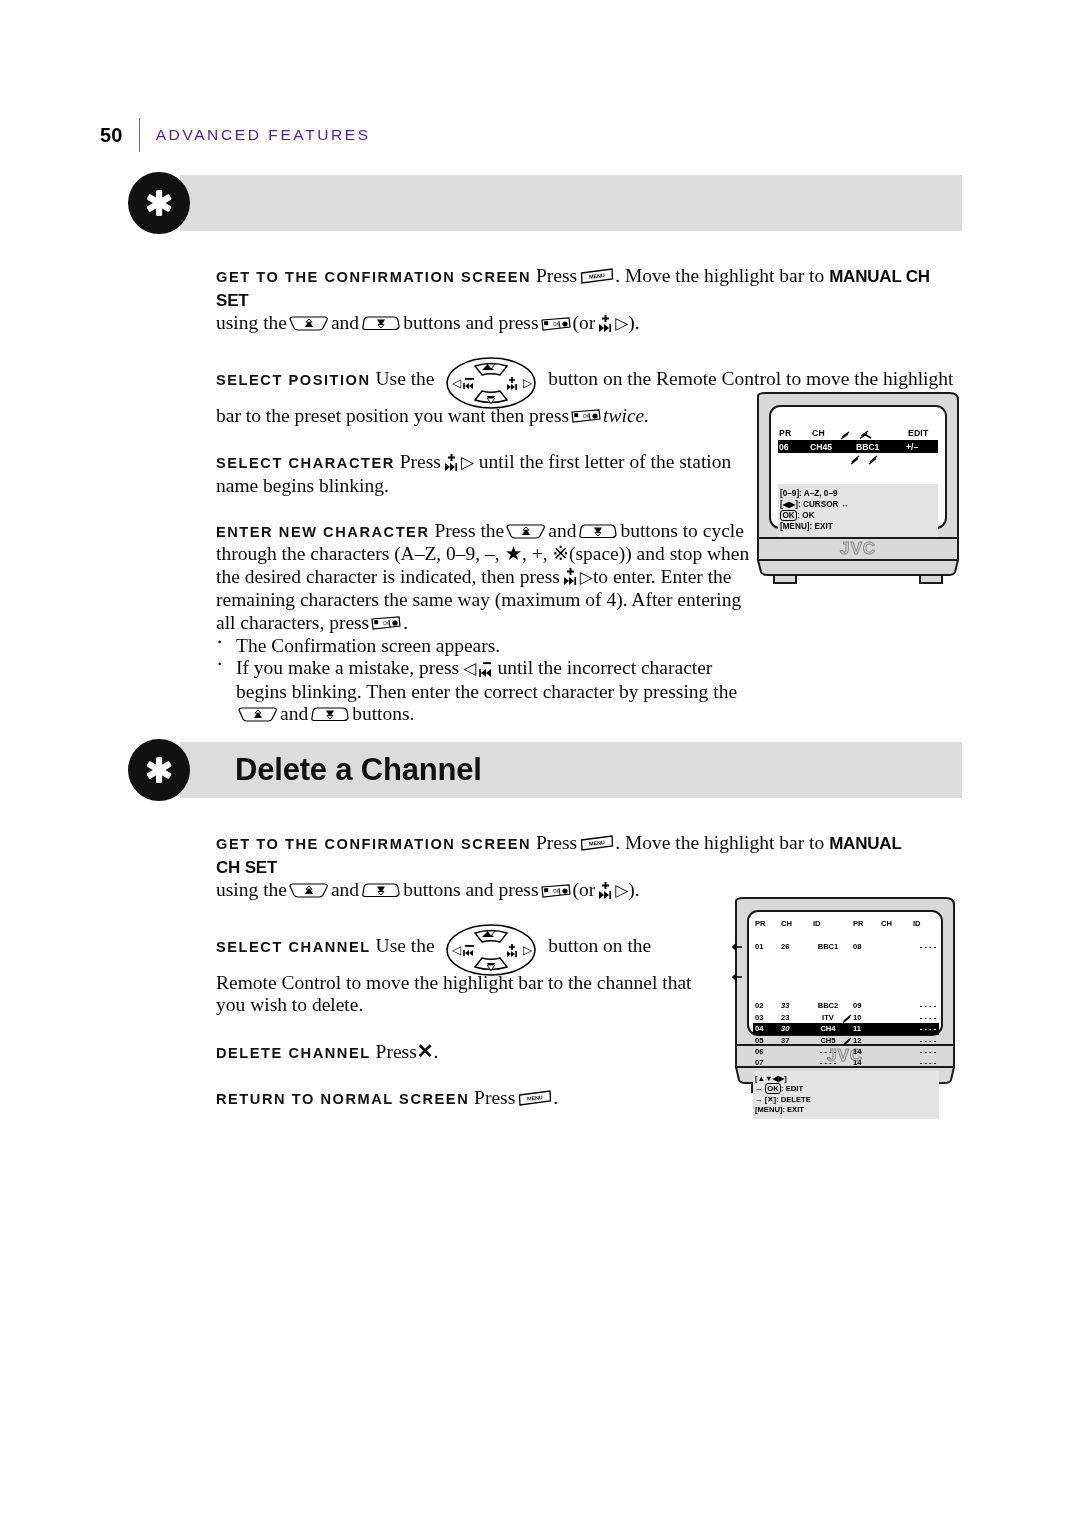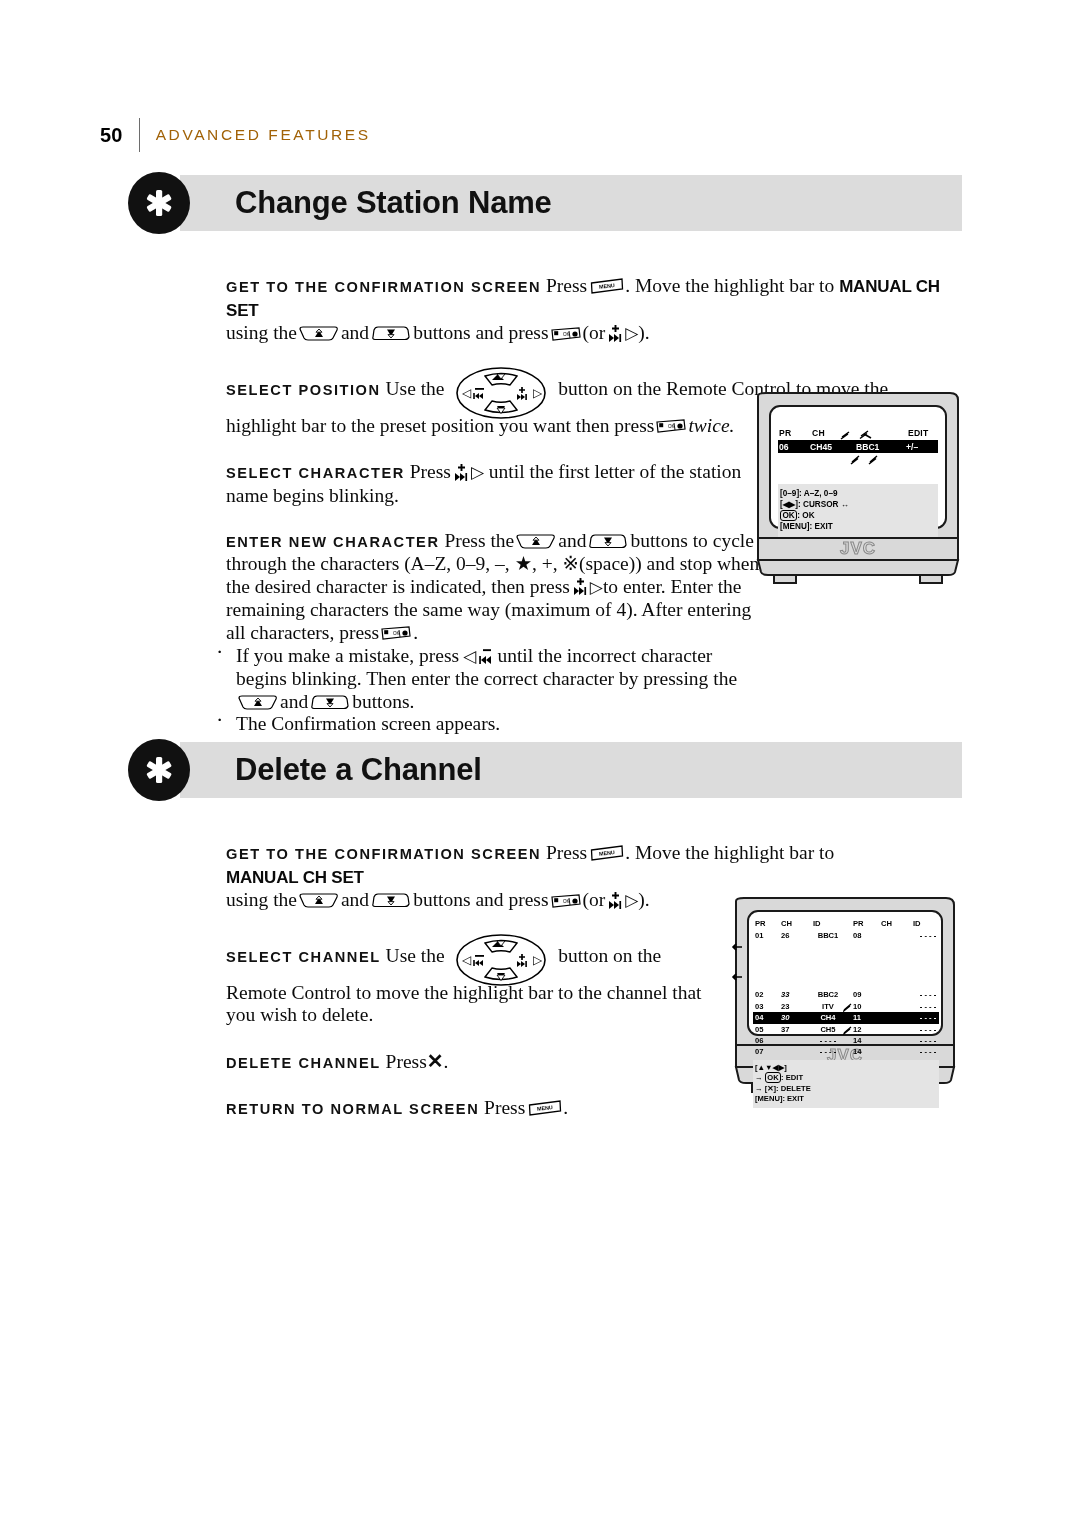--- a/index.html
+++ b/index.html
@@ -20,21 +20,21 @@
   .runhead .pagenum{
     font-family:"Liberation Sans", sans-serif;
     font-weight:bold; font-size:20px; letter-spacing:0.2px;
     line-height:1;
   }
   .runhead .rule{
     width:1px; background:#6d6d6d; height:34px; margin:0 16px 0 16px;
   }
   .runhead .chaptitle{
     font-family:"Liberation Sans", sans-serif;
-    font-size:15.5px; letter-spacing:2.6px; color:#a16207;
+    font-size:15.5px; letter-spacing:2.6px; color:#4c1d95;
     line-height:1;
     text-align:right;
   }
 
   
   .banner{
     position:absolute; left:180px; width:782px; height:56px;
     background:#dcdcdc;
     display:flex; align-items:center;
   }
@@ -67,21 +67,21 @@
     letter-spacing:1.55px;
     color:#111;
   }
   .boldsans{
     font-family:"Liberation Sans", sans-serif;
     font-weight:bold;
     font-size:17px;
     letter-spacing:-0.2px;
   }
   .ital{font-style:italic;}
-  p{margin:18px;}
+  p{margin:8px;}
   .para{margin-bottom:0px;}
 
   
   .bullets{margin:0;padding:0;list-style:none;}
   .bullets li{
     position:relative;padding-left:28px;
     line-height:22.6px;
   }
   .bullets li:before{
     content:"\00B7";
@@ -141,21 +141,20 @@
 <div class="banner" style="top:175px;">
   <div class="star-badge">
     <svg width="40" height="40" viewBox="0 0 40 40" aria-hidden="true">
       <g fill="#ffffff">
         <rect x="17" y="7" width="6.2" height="26" rx="1.6"></rect>
         <rect x="17" y="7" width="6.2" height="26" rx="1.6" transform="rotate(60 20.1 20)"></rect>
         <rect x="17" y="7" width="6.2" height="26" rx="1.6" transform="rotate(-60 20.1 20)"></rect>
       </g>
     </svg>
   </div>
-  <div class="bannertitle">Change Station Name</div>
 </div>
 
 <div class="col" style="left:208px; top:257px; width:758px;">
 
   <p class="para">
     <span class="lead">GET TO THE CONFIRMATION SCREEN</span>
     <span>Press</span><span class="ic ic-menu"><svg viewBox="0 0 34 16">
           <path d="M1.5 5 L32 1 L32.5 11 L2 15 Z" fill="#fff" stroke="#000" stroke-width="1.3"></path>
           <text x="17" y="10" font-size="5.4" font-family="Liberation Sans, sans-serif" font-weight="bold" text-anchor="middle" transform="rotate(-6 17 9)">MENU</text>
         </svg></span><span>. Move the highlight bar to</span>
@@ -249,37 +248,37 @@
           <path d="M1 3 L28 1 L29 10 L2 13 Z" fill="#fff" stroke="#000" stroke-width="1.2"></path>
           <rect x="3.2" y="4.2" width="4" height="4" fill="#000"></rect>
           <text x="12" y="9" font-size="4.6" font-family="Liberation Sans, sans-serif">OK</text>
           <path d="M18 4 L19 11" stroke="#000" stroke-width="0.9"></path>
           <circle cx="24" cy="7" r="2.6" fill="#000"></circle>
         </svg></span><span>.</span>
   </p>
 
   <ul class="bullets" style="width:545px;">
     <li>
+      <span>The Confirmation screen appears.</span>
+    </li>
+    <li>
       <span>If you make a mistake, press</span><span class="tri-l"> ◁</span><span class="ic ic-rew"><svg viewBox="0 0 17 19">
             <rect x="5" y="3.2" width="8" height="1.9" fill="#000"></rect>
             <path d="M8 10 L3 14 L8 18 Z" fill="#000"></path>
             <path d="M13 10 L8 14 L13 18 Z" fill="#000"></path>
             <rect x="1.2" y="10" width="1.7" height="8" fill="#000"></rect>
           </svg></span><span>until the incorrect character begins blinking. Then enter the correct character by pressing the</span><span class="ic ic-lozenge"><svg viewBox="0 0 40 17">
             <path d="M1 4 Q1 2 4 2 L36 2 Q39 2 38 5 L34 13 Q33 15 30 15 L9 15 Q6 15 5 13 Z" fill="#fff" stroke="#000" stroke-width="1.2"></path>
             <path d="M20 5.5 L24 12 L16 12 Z" fill="#000"></path>
             <path d="M20 4 L23 7.2 L17 7.2 Z" fill="#fff" stroke="#000" stroke-width="0.9"></path>
           </svg></span><span>and</span><span class="ic ic-lozenge"><svg viewBox="0 0 40 17">
             <path d="M2 12 Q1 14 4 14.5 L34 14.5 Q37 14.5 38 12 L37 5 Q36 2 33 2 L7 2 Q4 2 3 5 Z" fill="#fff" stroke="#000" stroke-width="1.2"></path>
             <path d="M16 4.5 L24 4.5 L20 11 Z" fill="#000"></path>
             <path d="M17 9.6 L23 9.6 L20 13 Z" fill="#fff" stroke="#000" stroke-width="0.9"></path>
           </svg></span><span>buttons.</span>
-    </li>
-    <li>
-      <span>The Confirmation screen appears.</span>
     </li>
   </ul>
 
   <p class="para" style="margin-top:26px;">
     <span class="lead">CLOSE CONFIRMATION SCREEN</span>
     <span>Press</span><span class="ic ic-menu"><svg viewBox="0 0 34 16">
           <path d="M1.5 5 L32 1 L32.5 11 L2 15 Z" fill="#fff" stroke="#000" stroke-width="1.3"></path>
           <text x="17" y="10" font-size="5.4" font-family="Liberation Sans, sans-serif" font-weight="bold" text-anchor="middle" transform="rotate(-6 17 9)">MENU</text>
         </svg></span><span>.</span>
   </p>
@@ -440,21 +439,21 @@
     <div class="osdtxt" style="position:relative;height:11px;font-size:7.6px;">
       <span style="position:absolute;left:2px;">PR</span>
       <span style="position:absolute;left:28px;">CH</span>
       <span style="position:absolute;left:60px;">ID</span>
       <span style="position:absolute;left:100px;">PR</span>
       <span style="position:absolute;left:128px;">CH</span>
       <span style="position:absolute;left:160px;">ID</span>
     </div>
 
     <div id="chanrows">
-        <div class="osdtxt" style="position: relative; height: 11.4px; font-size: 7.6px;">
+        <div class="osdtxt" style="position: relative; height: 11.4px; font-size: 7.6px; margin-top: 11px;">
           <span style="position: absolute; left: 2px; top: 1px;">01</span>
           <span style="position: absolute; left: 28px; top: 1px;">26</span>
           <span style="position: absolute; left: 58px; top: 1px; width: 34px; text-align: center;">BBC1</span>
           <span style="position: absolute; left: 100px; top: 1px;">08</span>
           <span style="position: absolute; left: 158px; top: 1px; width: 34px; text-align: center;">- - - -</span>
         </div>
         <div class="osdtxt" style="position: relative; height: 11.4px; font-size: 7.6px; margin-top: 48px;">
           <span style="position: absolute; left: 2px; top: 1px;">02</span>
           <span style="position: absolute; left: 28px; top: 1px; font-style: italic;">33</span>
           <span style="position: absolute; left: 58px; top: 1px; width: 34px; text-align: center;">BBC2</span>

